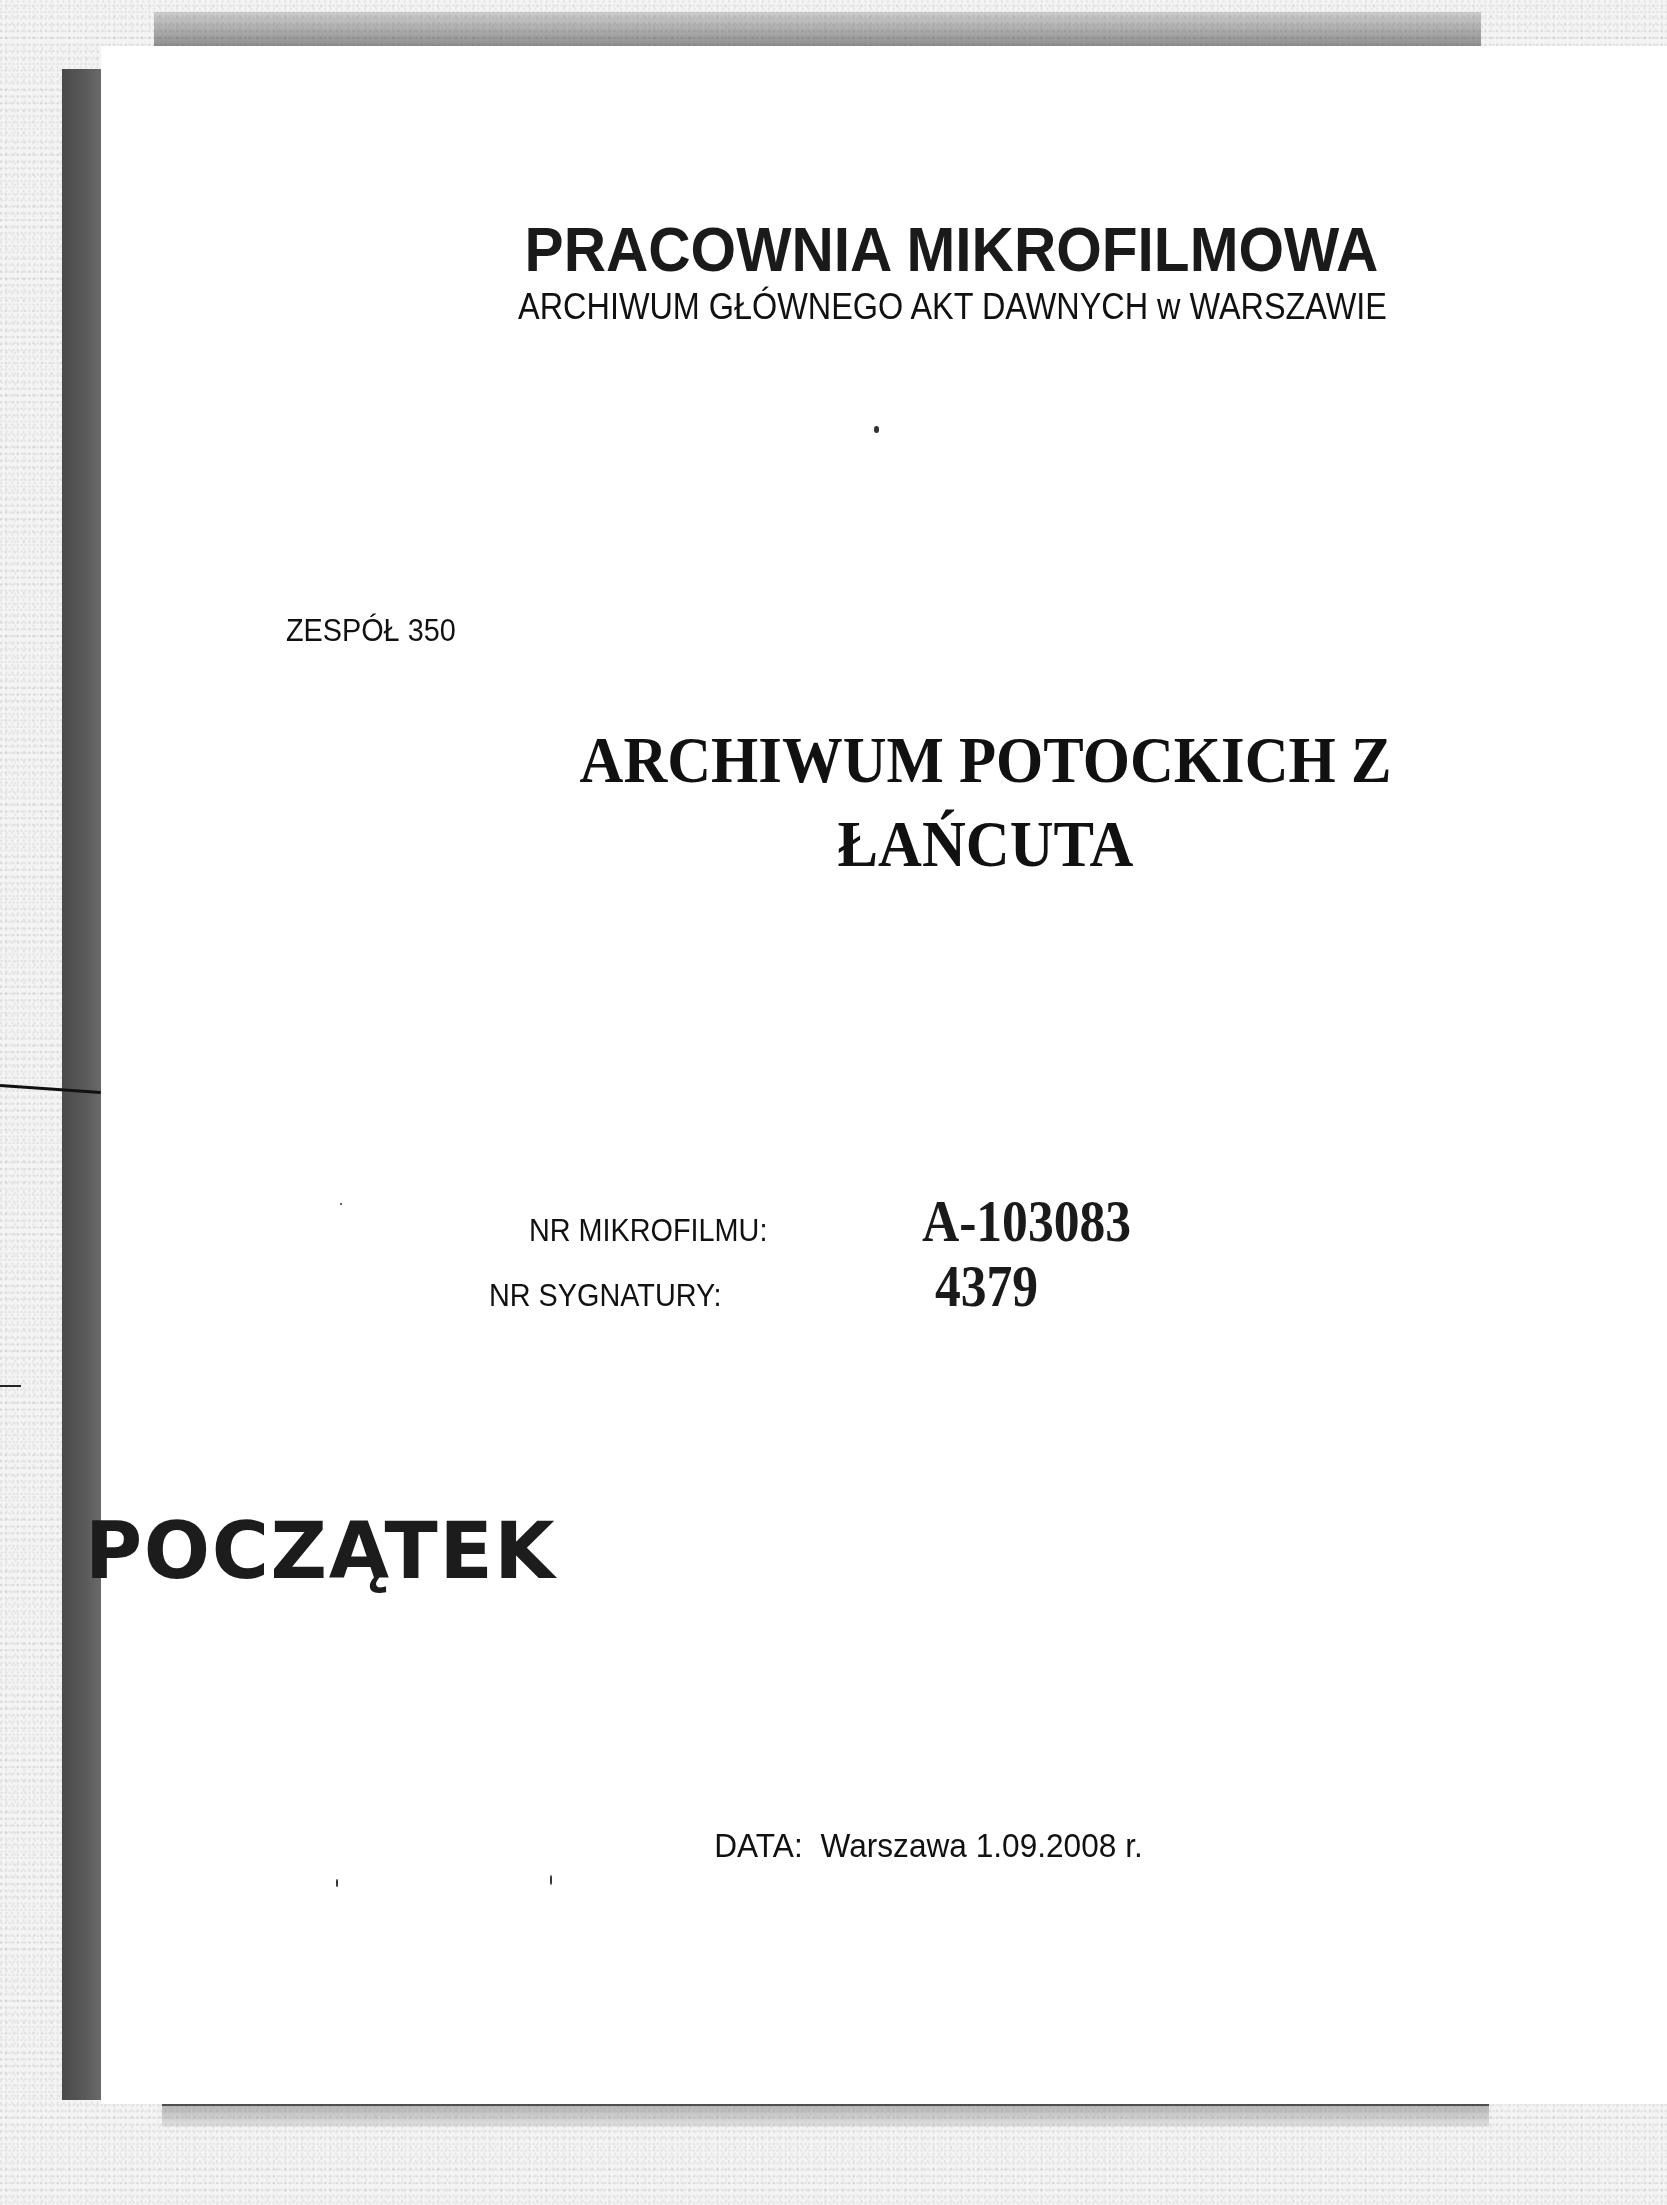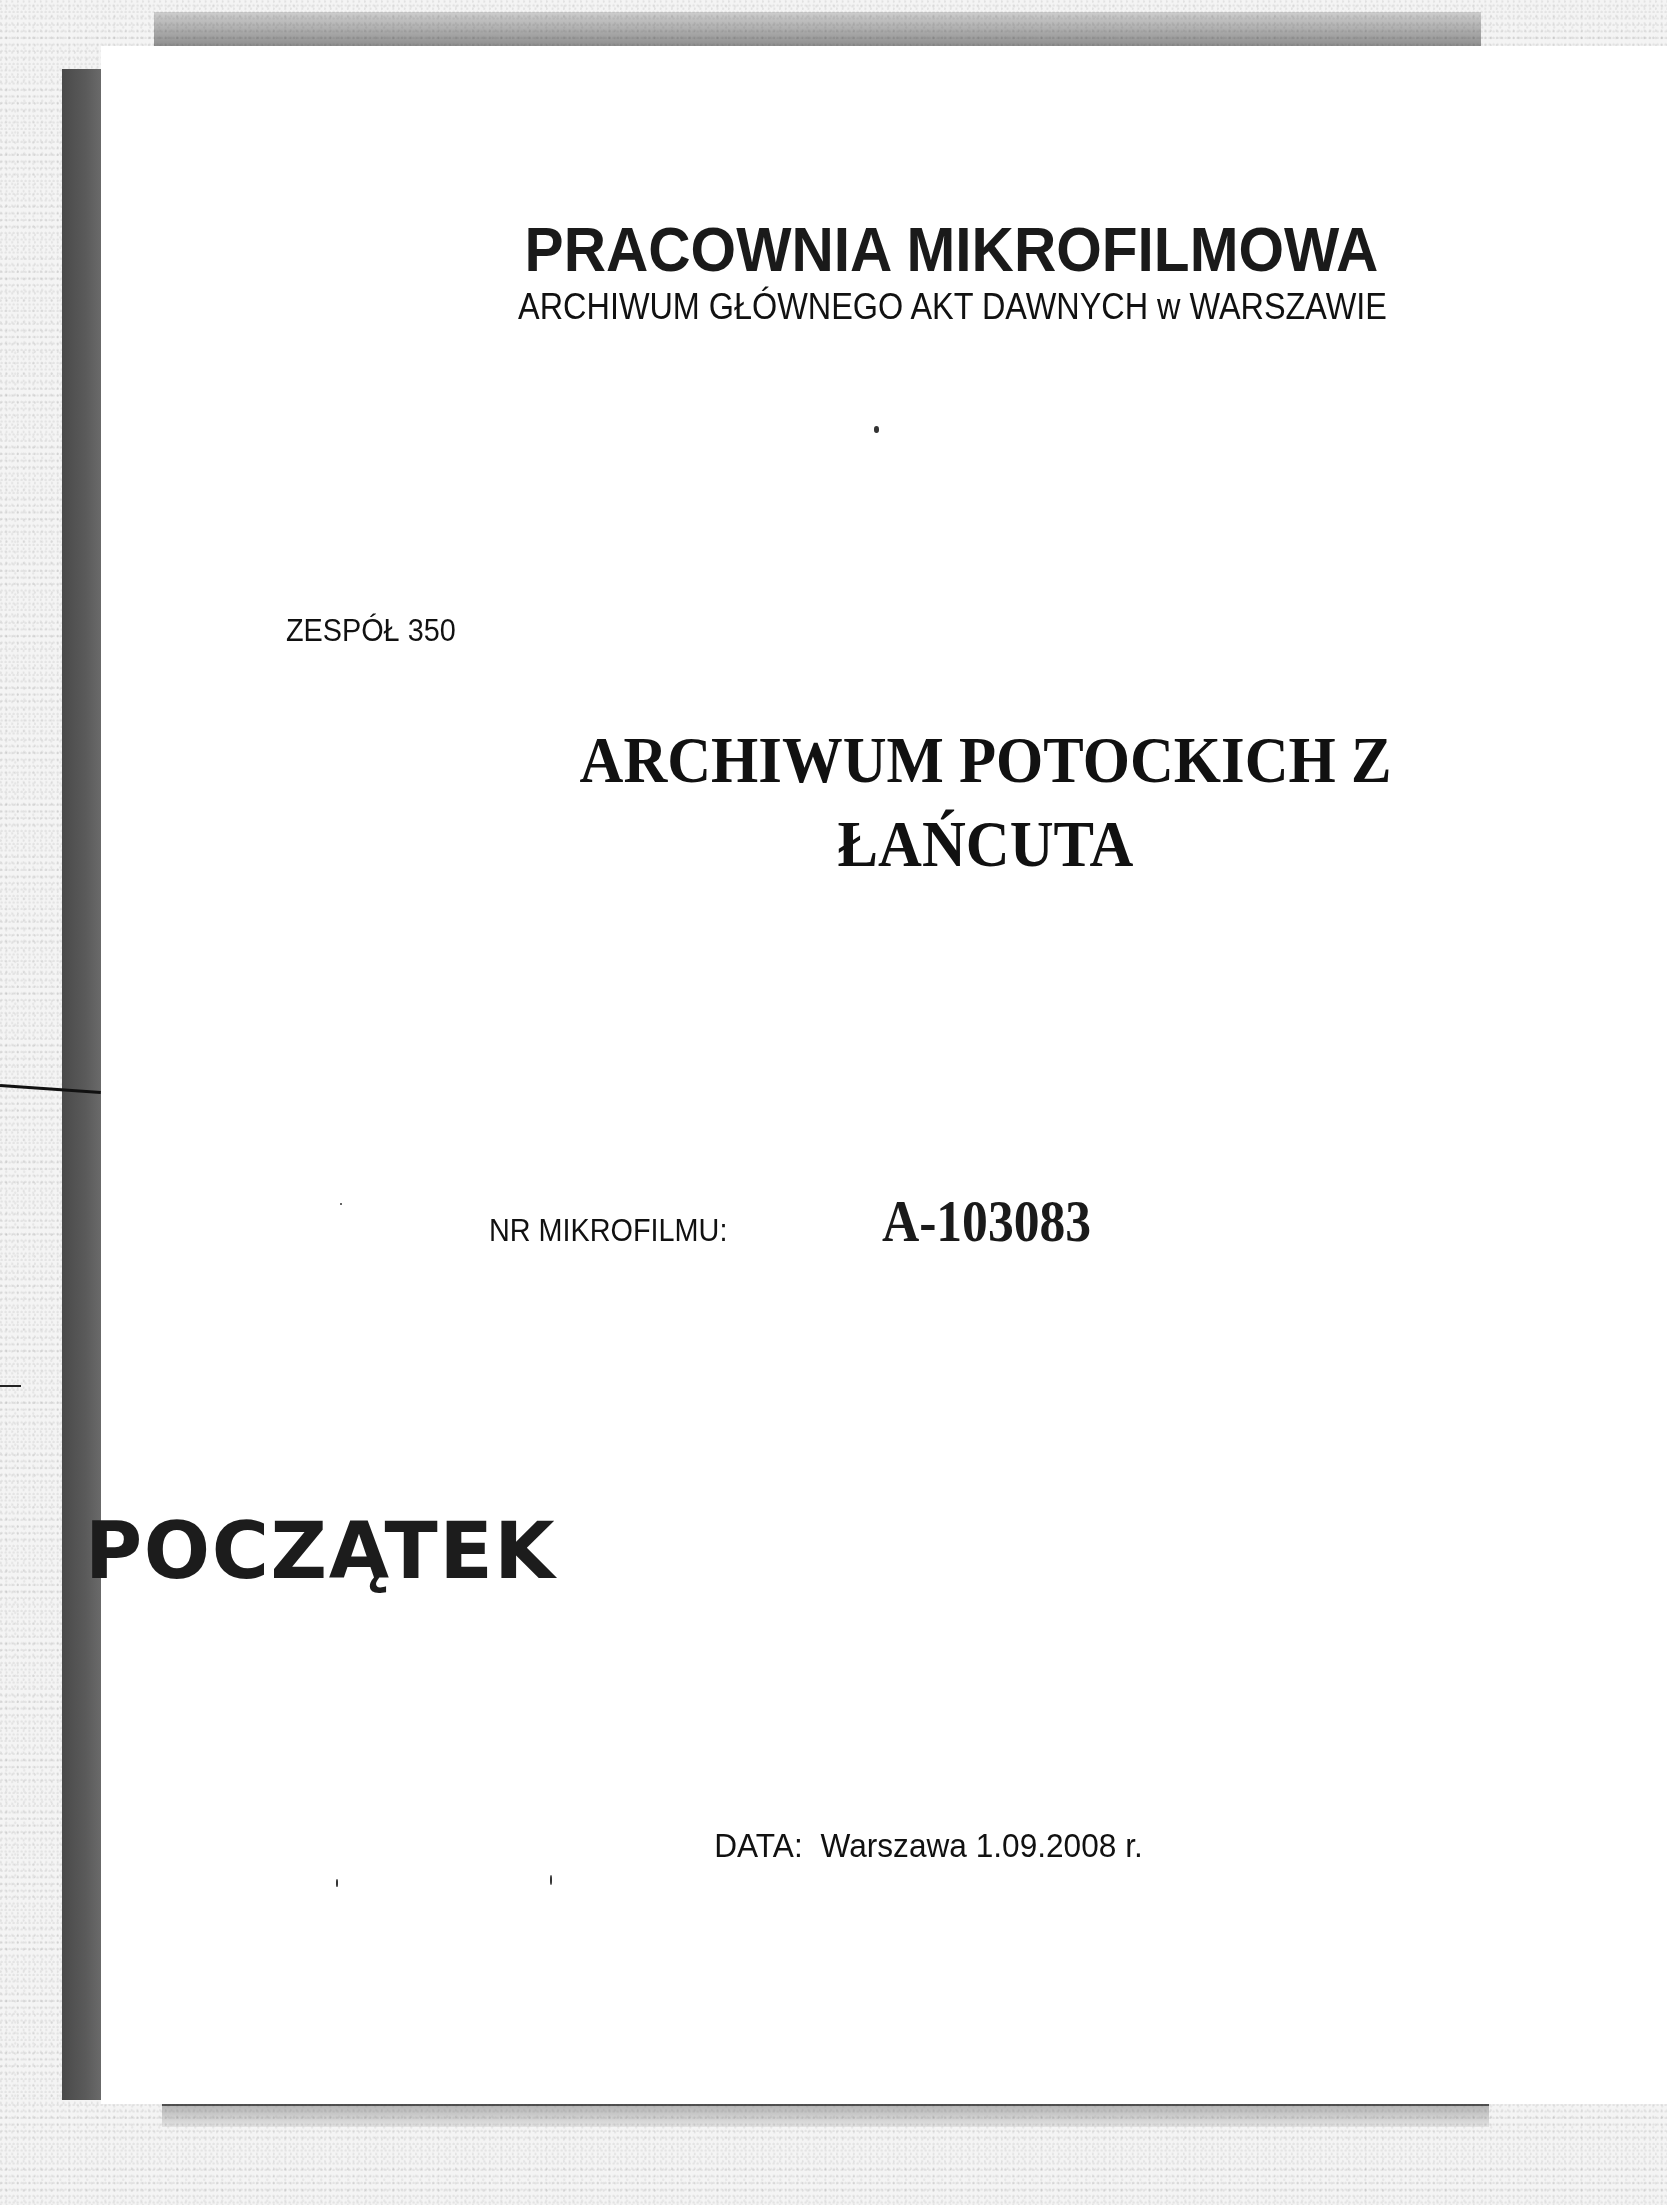--- a/index.html
+++ b/index.html
@@ -126,21 +126,21 @@
       line-height: 84px;
       margin-left: 57px;
       transform: scaleX(0.92);
     }
     .meta-row {
       position: absolute;
       left: 388px;
       display: flex;
       align-items: baseline;
     }
-    .meta-row.row-1 { top: 1141px; }
+    .meta-row.row-1 { top: 1141px; margin-left: 40px; }
     .meta-row.row-2 { top: 1206px; }
     .meta-label {
       font-family: "Liberation Sans", sans-serif;
       font-size: 32px;
       width: 364px;
       transform: scaleX(0.9);
       transform-origin: left center;
       color: #111;
     }
     .meta-value {
@@ -201,20 +201,24 @@
 
   <div class="fond-title serif">
     <div>ARCHIWUM POTOCKICH Z</div>
     <div>ŁAŃCUTA</div>
   </div>
 
   <div class="meta-row row-1">
     <span class="meta-label">NR MIKROFILMU:</span>
     <span class="meta-value">A-103083</span>
   </div>
+  <div class="meta-row row-2">
+    <span class="meta-label">NR SYGNATURY:</span>
+    <span class="meta-value">4379</span>
+  </div>
 
   <div class="poczatek">POCZĄTEK</div>
 
   <div class="date-line sans">
     <span>DATA:</span>
     <span>Warszawa 1.09.2008 r.</span>
   </div>
 
   <div class="speck" style="left:773px;top:380px;width:4.9px;height:6.5px;"></div>
   <div class="speck" style="left:239px;top:1157px;width:2.4px;height:2.4px;"></div>

